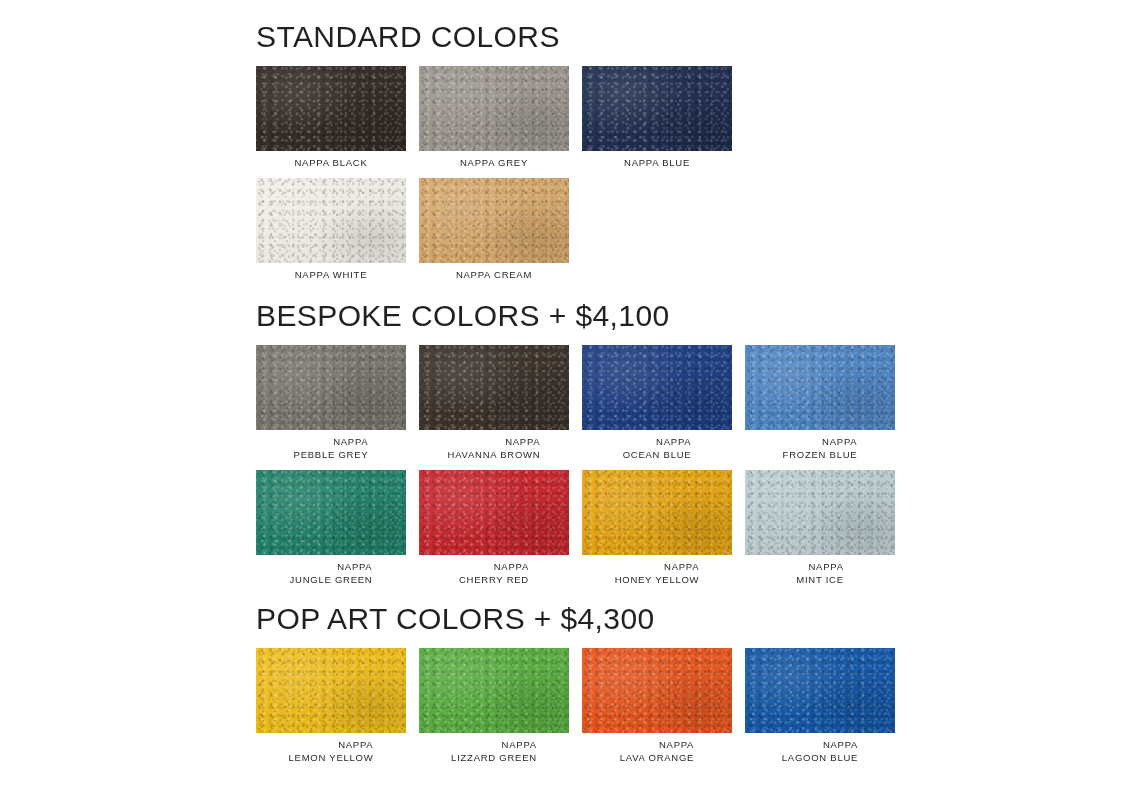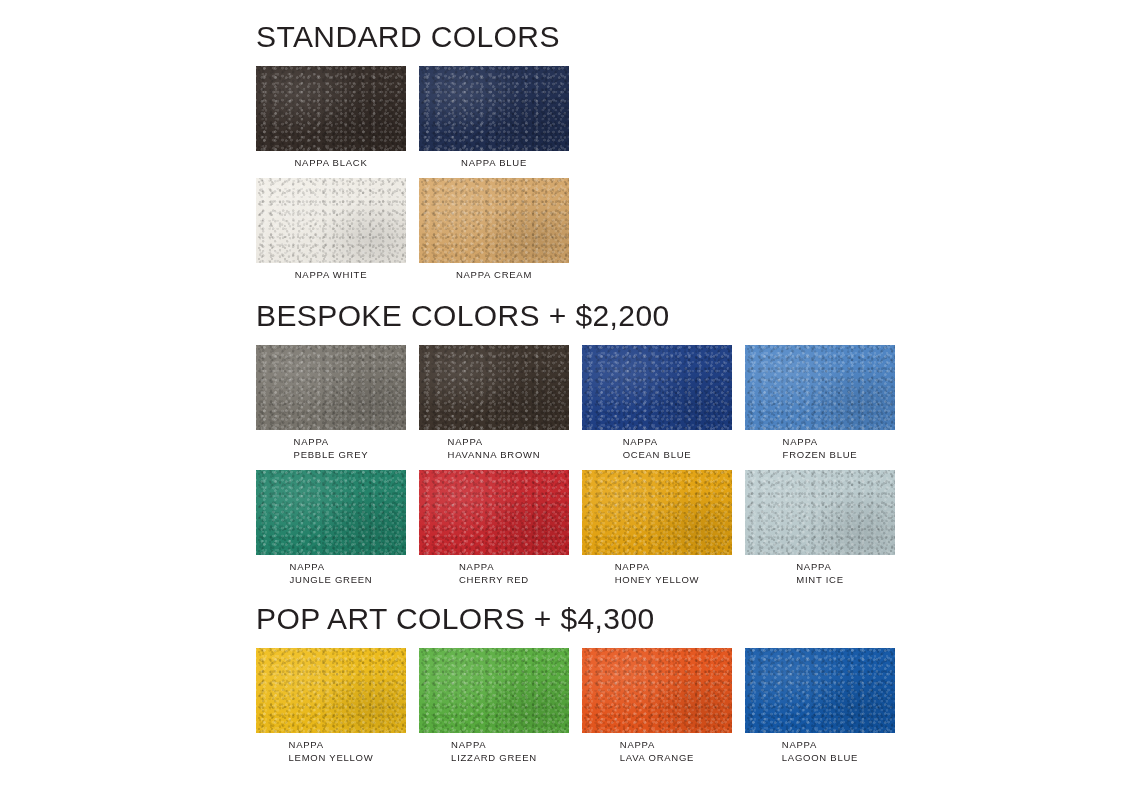--- a/index.html
+++ b/index.html
@@ -108,56 +108,60 @@
       radial-gradient(ellipse 55% 65% at 78% 72%, rgba(0,0,0,0.10), rgba(0,0,0,0) 72%),
       linear-gradient(160deg, rgba(255,255,255,0.05) 0%, rgba(0,0,0,0.05) 100%);
     pointer-events: none;
   }
 
   .swatch-label {
     margin-top: 5px;
     font-size: 9.5px;
     letter-spacing: 0.75px;
     line-height: 13px;
-    text-align: left;
+    text-align: right;
     color: #231f20;
     text-transform: uppercase;
     white-space: pre-line;
   }
 </style>
 </head>
 <body>
 
 <div class="sheet">
   <div class="catalog" id="catalog">
       <div class="section standard">
         <div class="section-title">STANDARD COLORS</div>
         <div class="swatch-row">
           <div class="swatch-cell">
             <div class="swatch-chip" style="background-color: rgb(51, 42, 37);"></div>
             <div class="swatch-label">NAPPA BLACK</div>
           </div>
           <div class="swatch-cell">
+            <div class="swatch-chip" style="background-color: rgb(156, 150, 142);"></div>
+            <div class="swatch-label">NAPPA GREY</div>
+          </div>
+          <div class="swatch-cell">
             <div class="swatch-chip" style="background-color: rgb(30, 44, 80);"></div>
             <div class="swatch-label">NAPPA BLUE</div>
           </div>
         </div>
         <div class="swatch-row">
           <div class="swatch-cell">
             <div class="swatch-chip" style="background-color: rgb(242, 239, 232);"></div>
             <div class="swatch-label">NAPPA WHITE</div>
           </div>
           <div class="swatch-cell">
             <div class="swatch-chip" style="background-color: rgb(215, 168, 106);"></div>
             <div class="swatch-label">NAPPA CREAM</div>
           </div>
         </div>
       </div>
       <div class="section bespoke">
-        <div class="section-title">BESPOKE COLORS + $2,200</div>
+        <div class="section-title">BESPOKE COLORS + $4,100</div>
         <div class="swatch-row">
           <div class="swatch-cell">
             <div class="swatch-chip" style="background-color: rgb(121, 117, 109);"></div>
             <div class="swatch-label">NAPPA
 PEBBLE GREY</div>
           </div>
           <div class="swatch-cell">
             <div class="swatch-chip" style="background-color: rgb(59, 49, 41);"></div>
             <div class="swatch-label">NAPPA
 HAVANNA BROWN</div>

